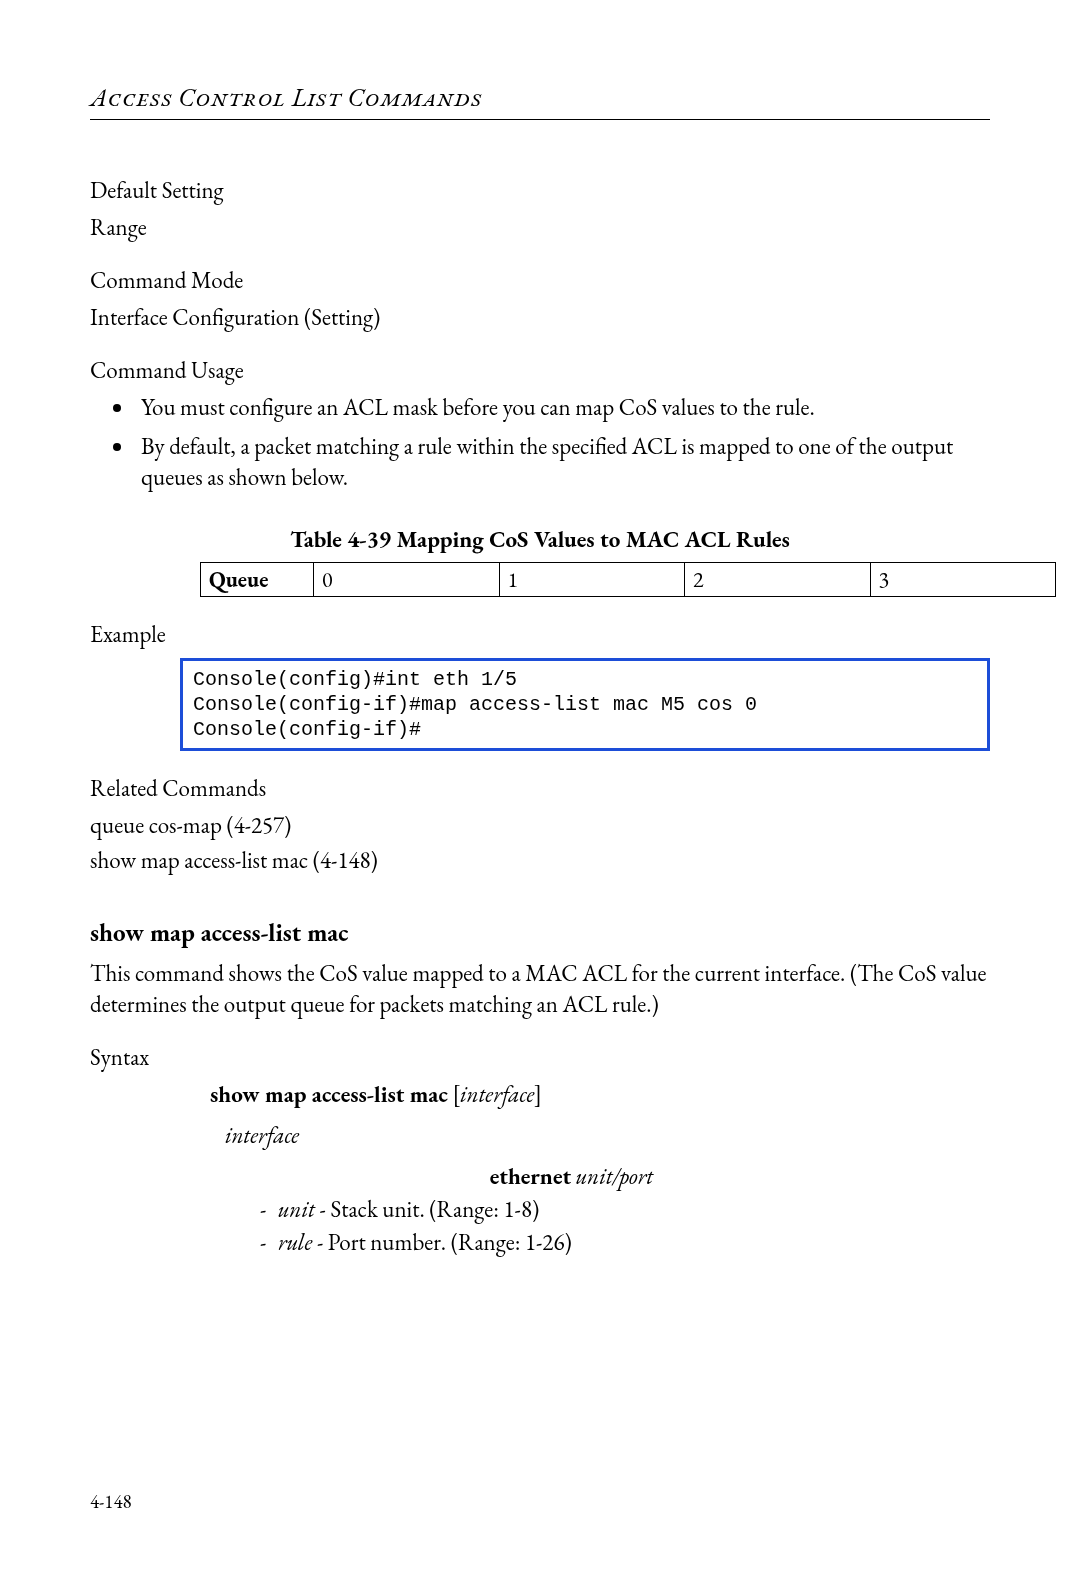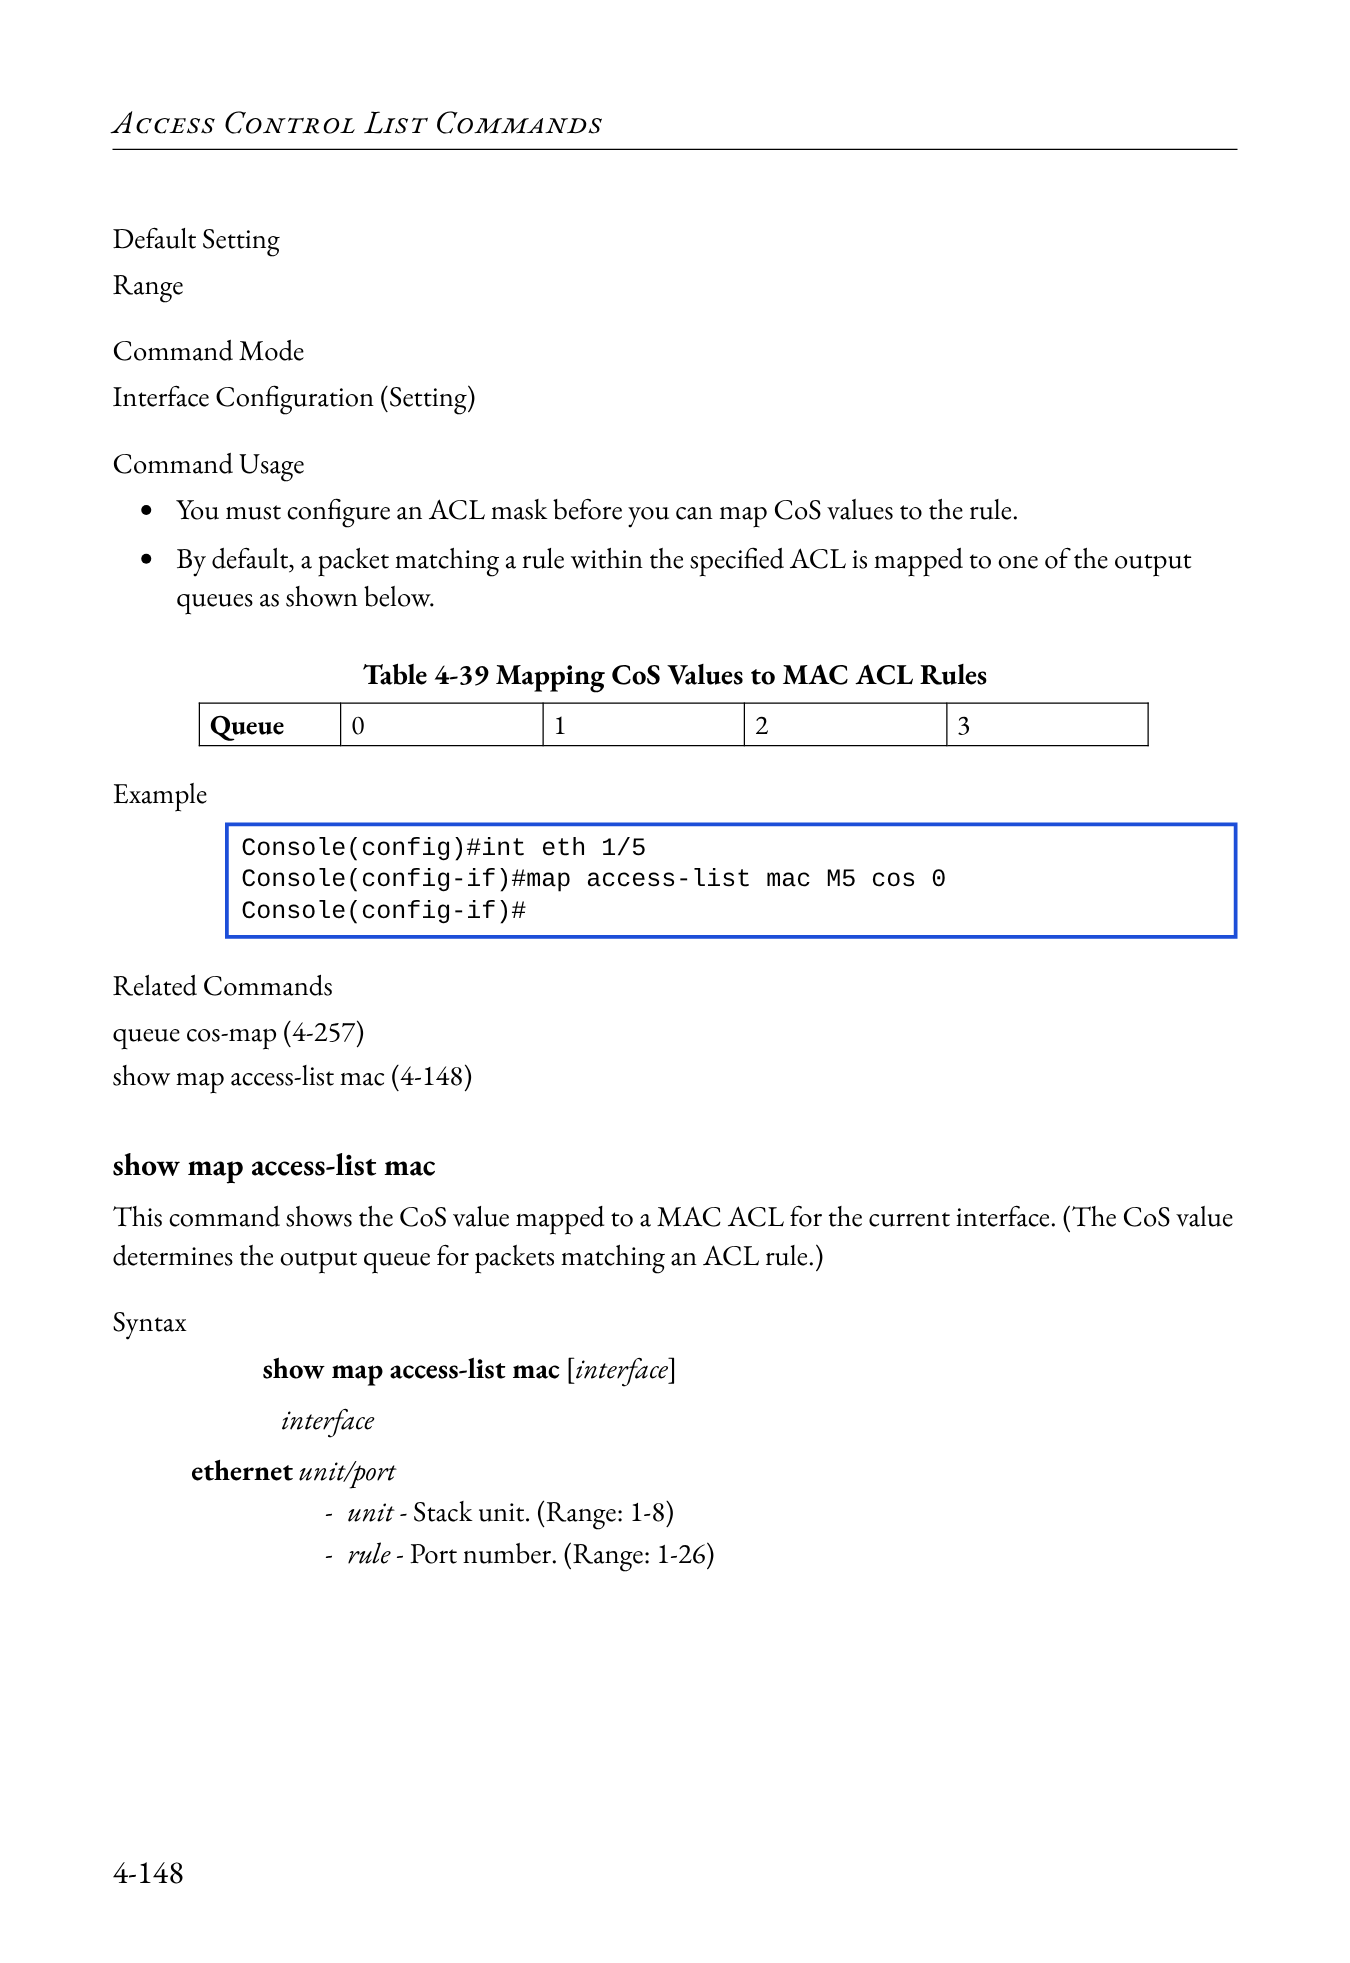--- a/index.html
+++ b/index.html
@@ -68,22 +68,22 @@
   }
 
   
   .table-caption {
     text-align: center;
     font-weight: bold;
     margin: 31px 0 6px 0;
   }
   table.cos {
     border-collapse: collapse;
-    width: 760px;
-    margin-left: 69px;
+    width: 856px;
+    margin-left: 110px;
   }
   table.cos td, table.cos th {
     border: 1px solid #000;
     padding: 2px 8px;
     text-align: left;
     font-size: 22px;
     font-family: inherit;
   }
   table.cos th {
     font-weight: bold;
@@ -116,30 +116,31 @@
   .syntax-line .ital { font-style: italic; }
 
   .iface-token {
     font-style: italic;
     margin-left: 135px;
     margin-top: 10px;
   }
   .eth-line {
     margin-left: 63px;
     margin-top: 10px;
+    text-align: center;
   }
   .eth-line .bold { font-weight: bold; }
   .eth-line .ital { font-style: italic; }
 
   
   .page-number {
     position: absolute;
     left: 90px;
     bottom: 55px;
-    font-size: 26px;
+    font-size: 19px;
     font-family: inherit;
   }
 
   .ital { font-style: italic; }
 </style>
 </head>
 <body>
 
 <div class="running-head">
   <span>Access Control List Commands</span>

